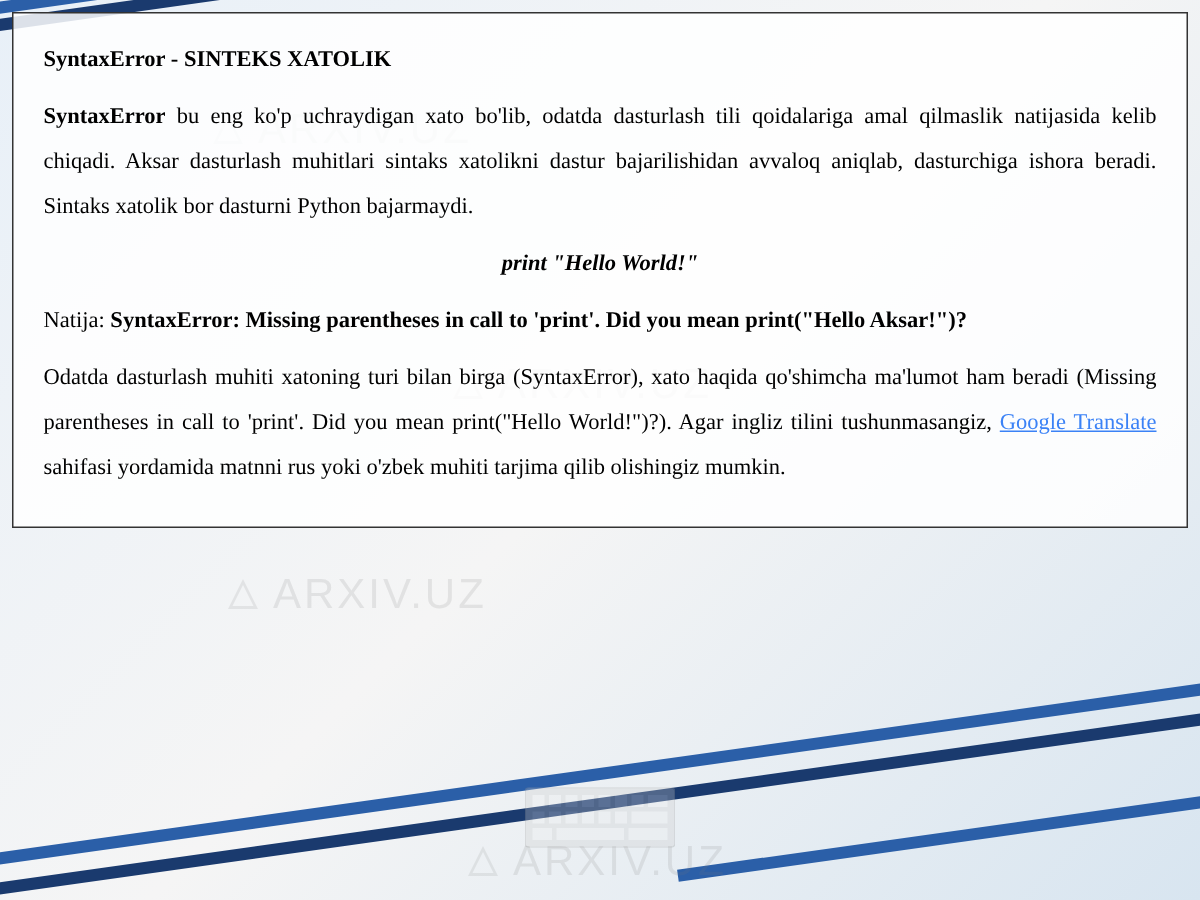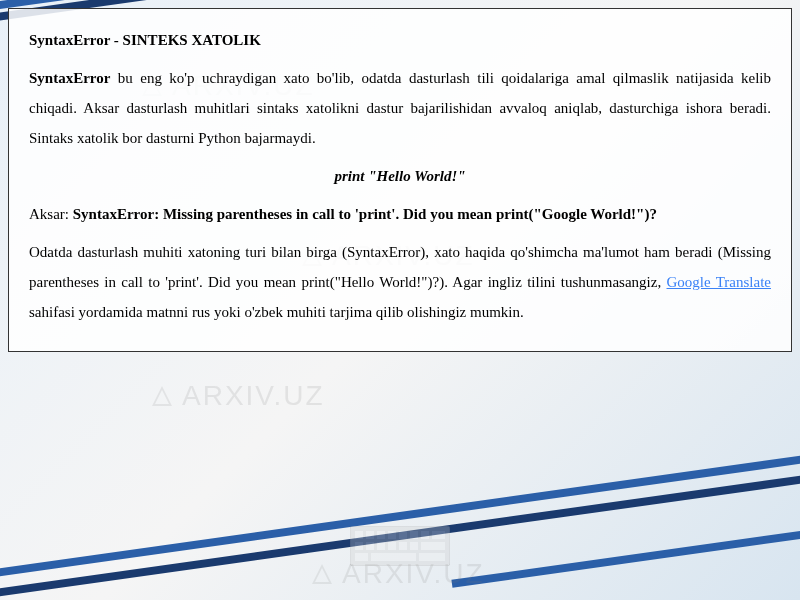--- a/index.html
+++ b/index.html
@@ -145,19 +145,19 @@
 <div class="content-box">
   <div class="heading">SyntaxError - SINTEKS XATOLIK</div>
 
   <div class="para">
     <span class="bold-inline">SyntaxError</span><span> bu eng ko'p uchraydigan xato bo'lib, odatda dasturlash tili qoidalariga amal qilmaslik natijasida kelib chiqadi. Aksar dasturlash muhitlari sintaks xatolikni dastur bajarilishidan avvaloq aniqlab, dasturchiga ishora beradi. Sintaks xatolik bor dasturni Python bajarmaydi.</span>
   </div>
 
   <div class="code-line">print "Hello World!"</div>
 
   <div class="result-line">
-    <span>Aksar: </span><span class="bold-inline">SyntaxError: Missing parentheses in call to 'print'. Did you mean print("Google World!")?</span>
+    <span>Natija: </span><span class="bold-inline">SyntaxError: Missing parentheses in call to 'print'. Did you mean print("Hello Aksar!")?</span>
   </div>
 
   <div class="para">
     <span>Odatda dasturlash muhiti xatoning turi bilan birga (SyntaxError), xato haqida qo'shimcha ma'lumot ham beradi (Missing parentheses in call to 'print'. Did you mean print("Hello World!")?). Agar ingliz tilini tushunmasangiz, </span><a href="#" class="link">Google Translate</a><span> sahifasi yordamida matnni rus yoki o'zbek muhiti tarjima qilib olishingiz mumkin.</span>
   </div>
 </div>
 
 </body></html>

